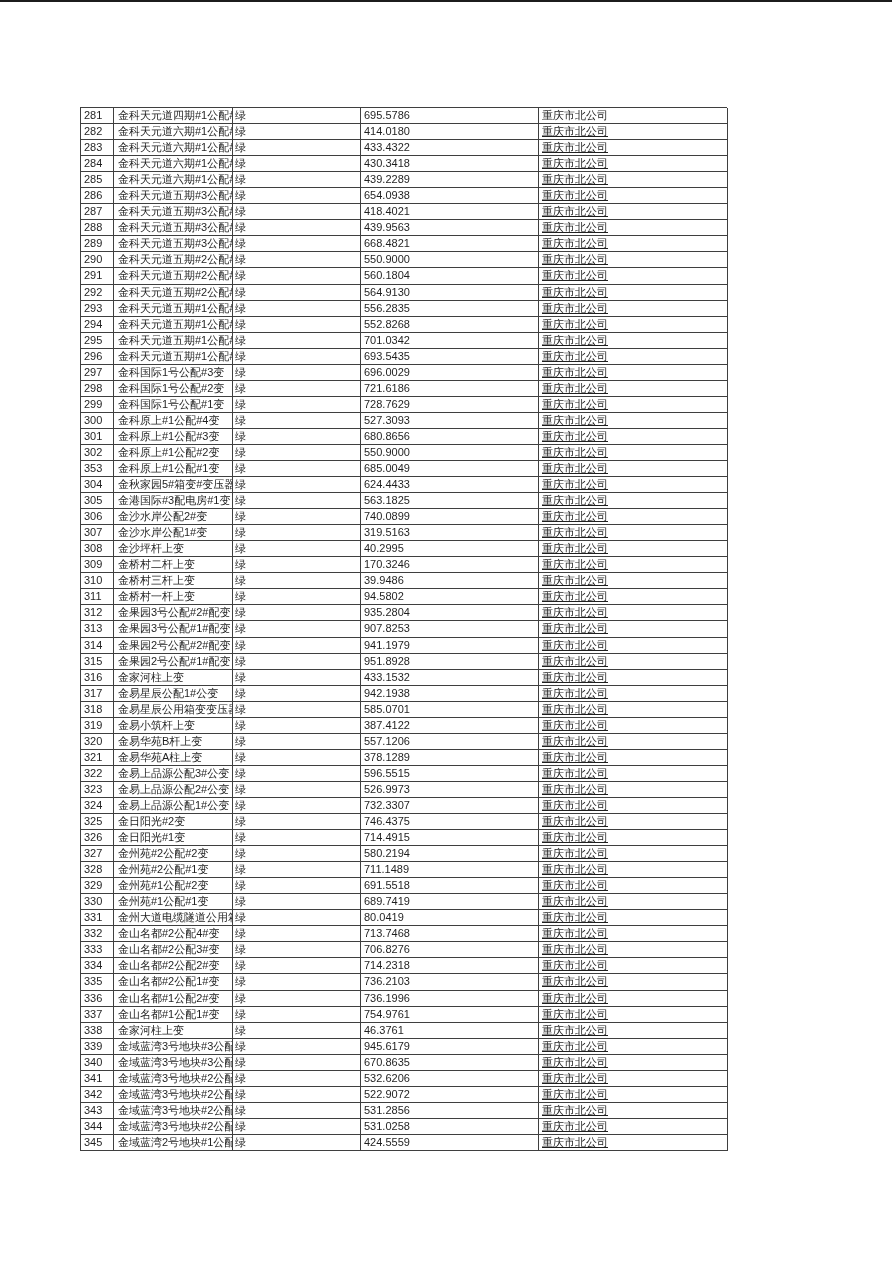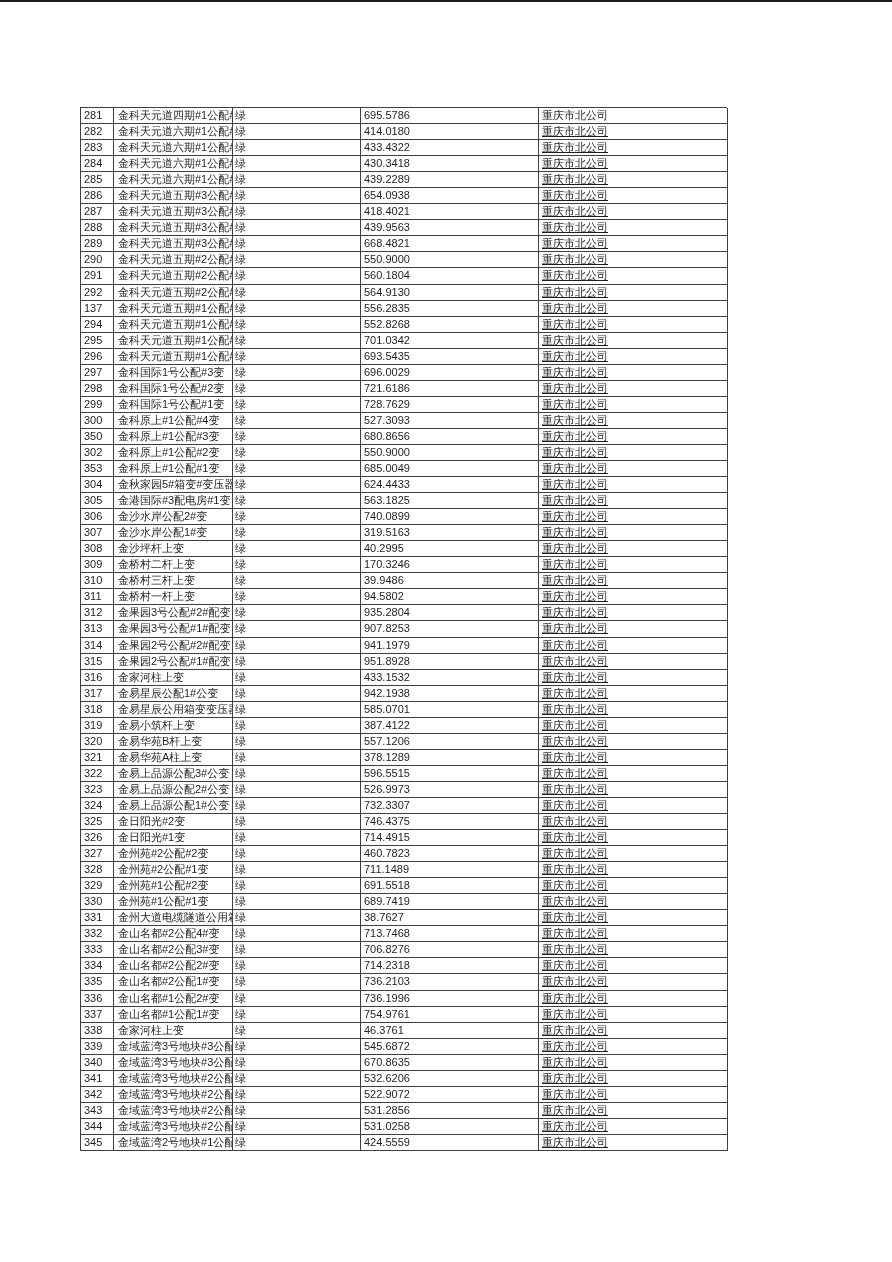--- a/index.html
+++ b/index.html
@@ -177,21 +177,21 @@
     <div class="cell c-no">292</div>
     <div class="cell c-name">金科天元道五期#2公配#2</div>
     <div class="cell c-status">绿</div>
     <div class="cell c-value">564.9130</div>
     <div class="cell c-company">
       <span class="company-text u">重庆市北公司</span>
     </div>
   </div>
 
   <div class="row">
-    <div class="cell c-no">137</div>
+    <div class="cell c-no">293</div>
     <div class="cell c-name">金科天元道五期#1公配#4</div>
     <div class="cell c-status">绿</div>
     <div class="cell c-value">556.2835</div>
     <div class="cell c-company">
       <span class="company-text u">重庆市北公司</span>
     </div>
   </div>
 
   <div class="row">
     <div class="cell c-no">294</div>
@@ -257,21 +257,21 @@
     <div class="cell c-no">300</div>
     <div class="cell c-name">金科原上#1公配#4变</div>
     <div class="cell c-status">绿</div>
     <div class="cell c-value">527.3093</div>
     <div class="cell c-company">
       <span class="company-text u">重庆市北公司</span>
     </div>
   </div>
 
   <div class="row">
-    <div class="cell c-no">350</div>
+    <div class="cell c-no">301</div>
     <div class="cell c-name">金科原上#1公配#3变</div>
     <div class="cell c-status">绿</div>
     <div class="cell c-value">680.8656</div>
     <div class="cell c-company">
       <span class="company-text u">重庆市北公司</span>
     </div>
   </div>
 
   <div class="row">
     <div class="cell c-no">302</div>
@@ -520,21 +520,21 @@
     <div class="cell c-value">714.4915</div>
     <div class="cell c-company">
       <span class="company-text u">重庆市北公司</span>
     </div>
   </div>
 
   <div class="row">
     <div class="cell c-no">327</div>
     <div class="cell c-name">金州苑#2公配#2变</div>
     <div class="cell c-status">绿</div>
-    <div class="cell c-value">460.7823</div>
+    <div class="cell c-value">580.2194</div>
     <div class="cell c-company">
       <span class="company-text u">重庆市北公司</span>
     </div>
   </div>
 
   <div class="row">
     <div class="cell c-no">328</div>
     <div class="cell c-name">金州苑#2公配#1变</div>
     <div class="cell c-status">绿</div>
     <div class="cell c-value">711.1489</div>
@@ -560,21 +560,21 @@
     <div class="cell c-value">689.7419</div>
     <div class="cell c-company">
       <span class="company-text u">重庆市北公司</span>
     </div>
   </div>
 
   <div class="row">
     <div class="cell c-no">331</div>
     <div class="cell c-name">金州大道电缆隧道公用箱变</div>
     <div class="cell c-status">绿</div>
-    <div class="cell c-value">38.7627</div>
+    <div class="cell c-value">80.0419</div>
     <div class="cell c-company">
       <span class="company-text u">重庆市北公司</span>
     </div>
   </div>
 
   <div class="row">
     <div class="cell c-no">332</div>
     <div class="cell c-name">金山名都#2公配4#变</div>
     <div class="cell c-status">绿</div>
     <div class="cell c-value">713.7468</div>
@@ -640,21 +640,21 @@
     <div class="cell c-value">46.3761</div>
     <div class="cell c-company">
       <span class="company-text u">重庆市北公司</span>
     </div>
   </div>
 
   <div class="row">
     <div class="cell c-no">339</div>
     <div class="cell c-name">金域蓝湾3号地块#3公配9</div>
     <div class="cell c-status">绿</div>
-    <div class="cell c-value">545.6872</div>
+    <div class="cell c-value">945.6179</div>
     <div class="cell c-company">
       <span class="company-text u">重庆市北公司</span>
     </div>
   </div>
 
   <div class="row">
     <div class="cell c-no">340</div>
     <div class="cell c-name">金域蓝湾3号地块#3公配9</div>
     <div class="cell c-status">绿</div>
     <div class="cell c-value">670.8635</div>

